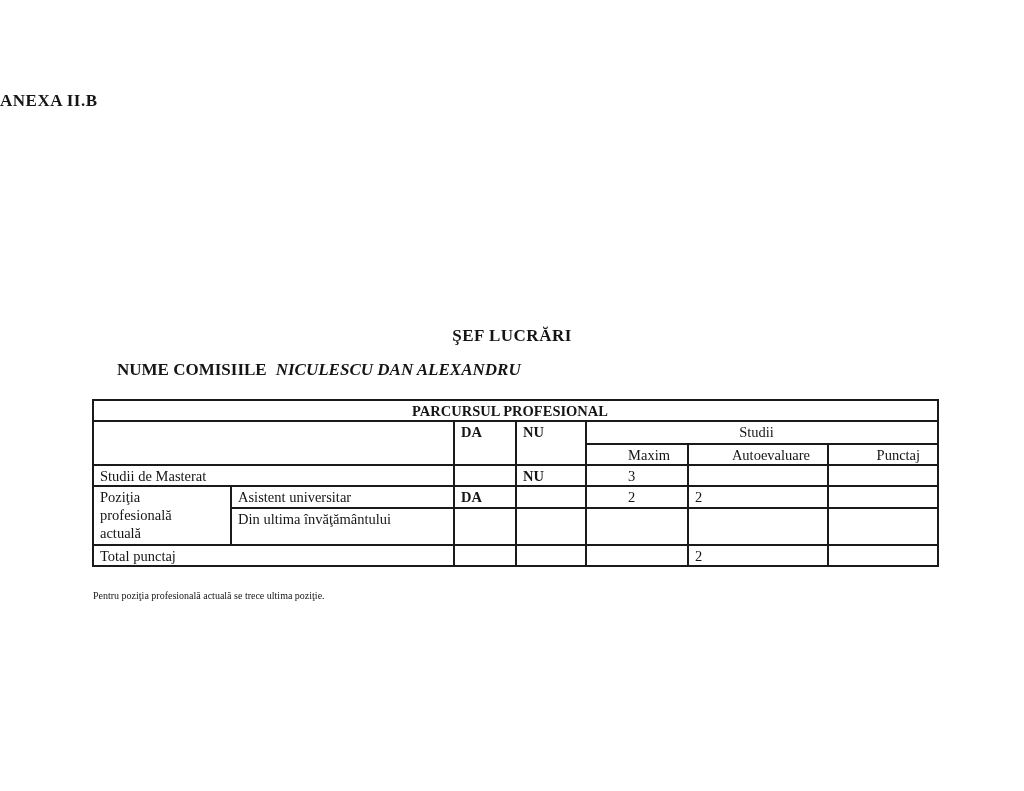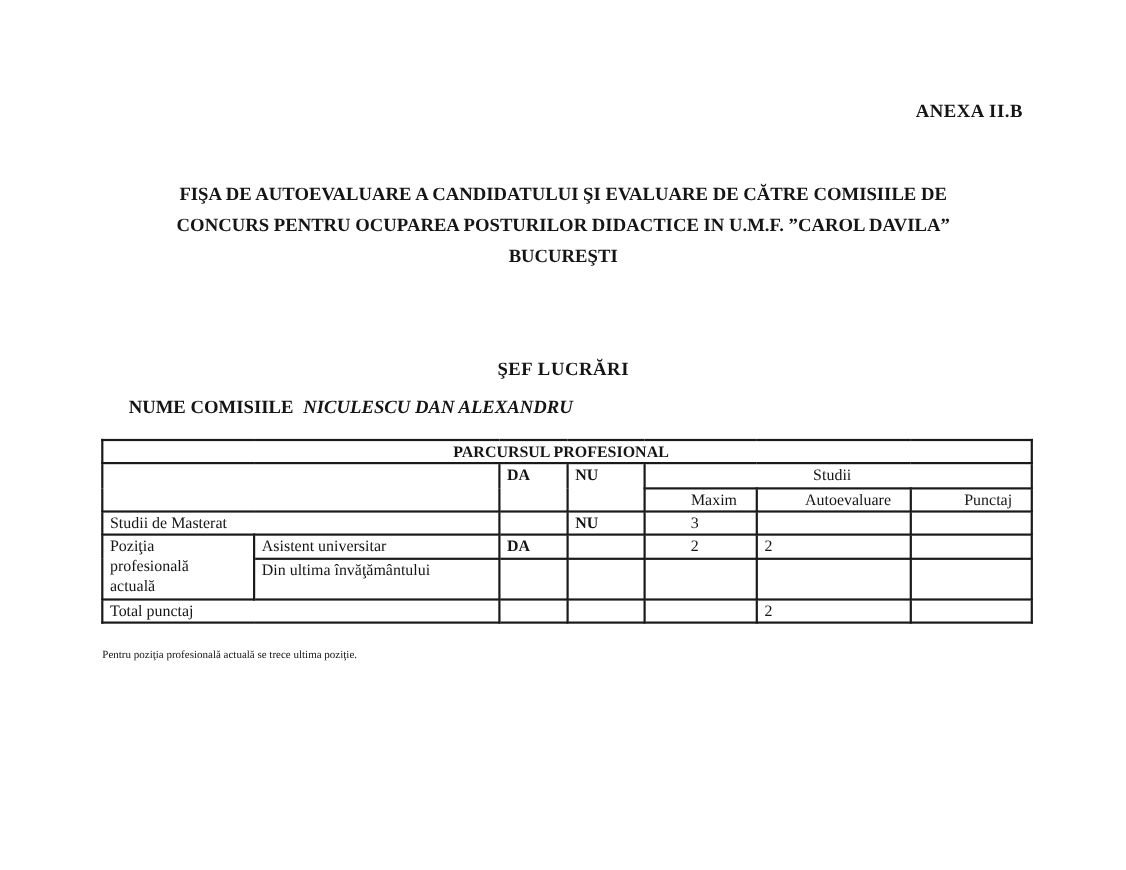--- a/index.html
+++ b/index.html
@@ -14,21 +14,21 @@
     background: #ffffff;
     font-family: "Liberation Serif", "DejaVu Serif", serif;
     color: #151515;
     overflow: hidden;
   }
   .annex {
     position: absolute;
     top: 91px;
     left: 0;
     width: 930px;
-    text-align: right;
+    text-align: left;
     font-size: 17px;
     font-weight: bold;
     letter-spacing: 0.5px;
   }
   .doc-title {
     position: absolute;
     top: 163px;
     left: 62px;
     width: 900px;
     text-align: center;
@@ -123,23 +123,20 @@
     font-size: 10px;
   }
 </style>
 </head>
 <body>
 
 <div class="page">
 
   <div class="annex">ANEXA II.B</div>
 
-  <div class="doc-title">FIŞA DE AUTOEVALUARE A CANDIDATULUI ŞI EVALUARE DE CĂTRE COMISIILE DE
-CONCURS PENTRU OCUPAREA POSTURILOR DIDACTICE IN U.M.F. ”CAROL DAVILA”
-BUCUREŞTI</div>
 
   <div class="position-title">ŞEF LUCRĂRI</div>
 
   <div class="candidate-line">
     <span>NUME COMISIILE</span><span class="candidate-name">NICULESCU DAN ALEXANDRU</span>
   </div>
 
   <table class="score-table">
     <colgroup>
       <col style="width:138px">

